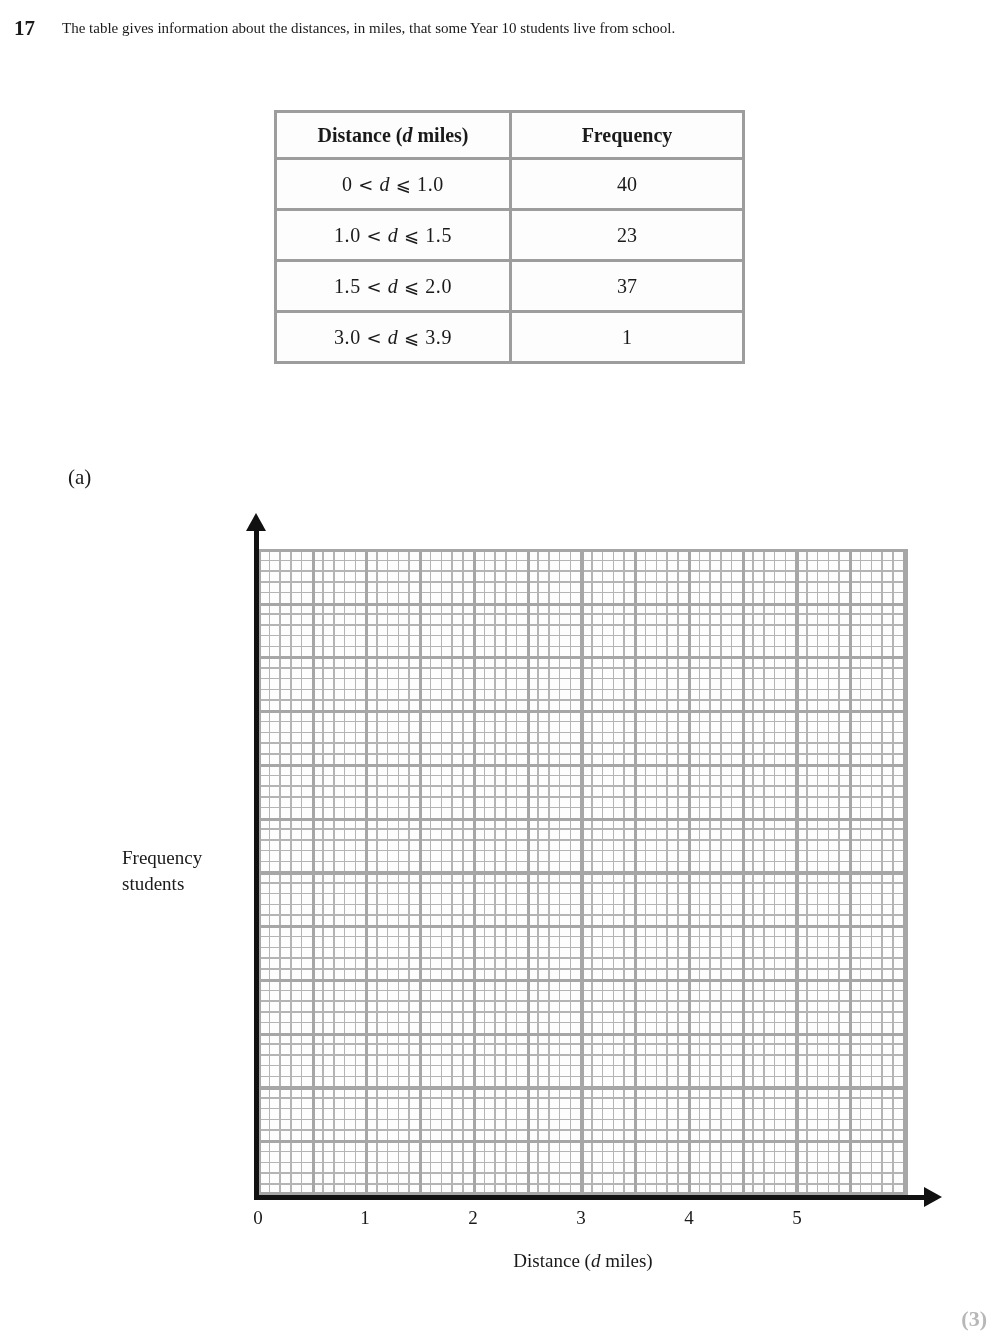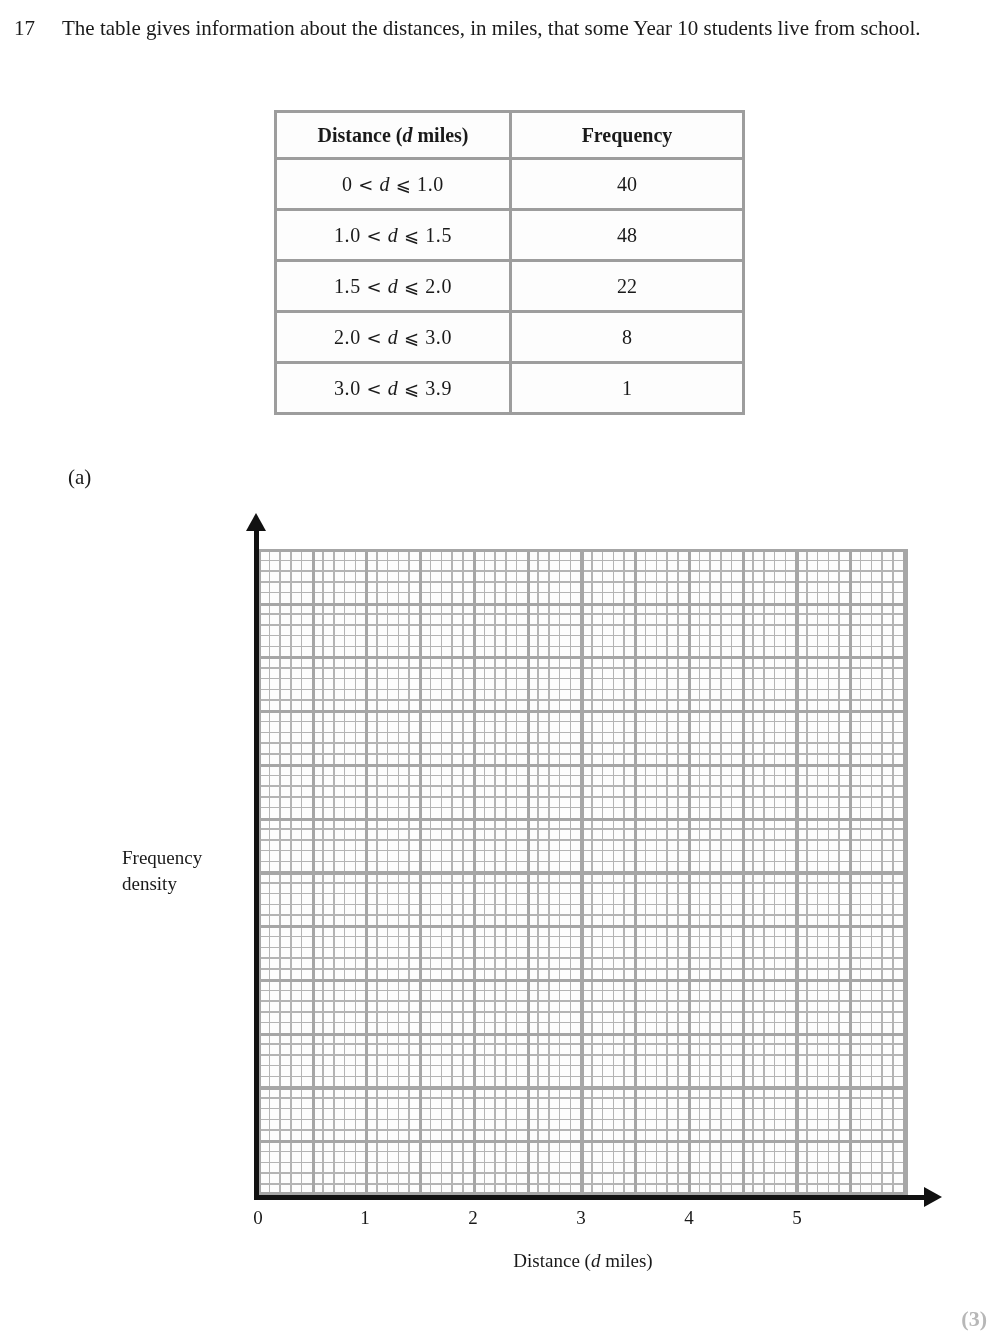--- a/index.html
+++ b/index.html
@@ -19,28 +19,28 @@
   
   #question-stem {
     position: absolute;
     left: 14px;
     top: 12px;
     width: 975px;
     display: flex;
     align-items: flex-start;
   }
   #question-number {
-    font-weight: normal;
+    font-weight: bold;
     font-size: 21px;
     line-height: 32px;
     width: 48px;
     flex: 0 0 48px;
   }
   #question-text {
-    font-size: 21px;
+    font-size: 15px;
     line-height: 32px;
     flex: 1 1 auto;
   }
 
   
   #frequency-table {
     position: absolute;
     left: 274px;
     top: 110px;
     width: 462px;
@@ -223,29 +223,25 @@
       <th class="col-frequency">Frequency</th>
     </tr>
   </thead>
   <tbody>
     <tr>
       <td class="cell-interval"><span>0</span> <span class="ineq">&lt;</span> <span class="ital">d</span> <span class="ineq">⩽</span> <span>1.0</span></td>
       <td>40</td>
     </tr>
     <tr>
       <td class="cell-interval"><span>1.0</span> <span class="ineq">&lt;</span> <span class="ital">d</span> <span class="ineq">⩽</span> <span>1.5</span></td>
-      <td>48</td>
+      <td>23</td>
     </tr>
     <tr>
       <td class="cell-interval"><span>1.5</span> <span class="ineq">&lt;</span> <span class="ital">d</span> <span class="ineq">⩽</span> <span>2.0</span></td>
-      <td>22</td>
-    </tr>
-    <tr>
-      <td class="cell-interval"><span>2.0</span> <span class="ineq">&lt;</span> <span class="ital">d</span> <span class="ineq">⩽</span> <span>3.0</span></td>
-      <td>8</td>
+      <td>37</td>
     </tr>
     <tr>
       <td class="cell-interval"><span>3.0</span> <span class="ineq">&lt;</span> <span class="ital">d</span> <span class="ineq">⩽</span> <span>3.9</span></td>
       <td>1</td>
     </tr>
   </tbody>
 </table>
 
 <div id="part-a-line">
   <div id="part-a-label">(a)</div>
@@ -264,20 +260,20 @@
 
   <div class="x-tick-label" style="left:258px;">0</div>
   <div class="x-tick-label" style="left:365px;">1</div>
   <div class="x-tick-label" style="left:473px;">2</div>
   <div class="x-tick-label" style="left:581px;">3</div>
   <div class="x-tick-label" style="left:689px;">4</div>
   <div class="x-tick-label" style="left:797px;">5</div>
 
   <div id="y-axis-title">
     <div>Frequency</div>
-    <div>density</div>
+    <div>students</div>
   </div>
 
   <div id="x-axis-title"><span>Distance (</span><span class="ital">d</span><span> miles)</span></div>
 
 </div>
 
 <div id="marks-allocation">(3)</div>
 
 </body></html>

